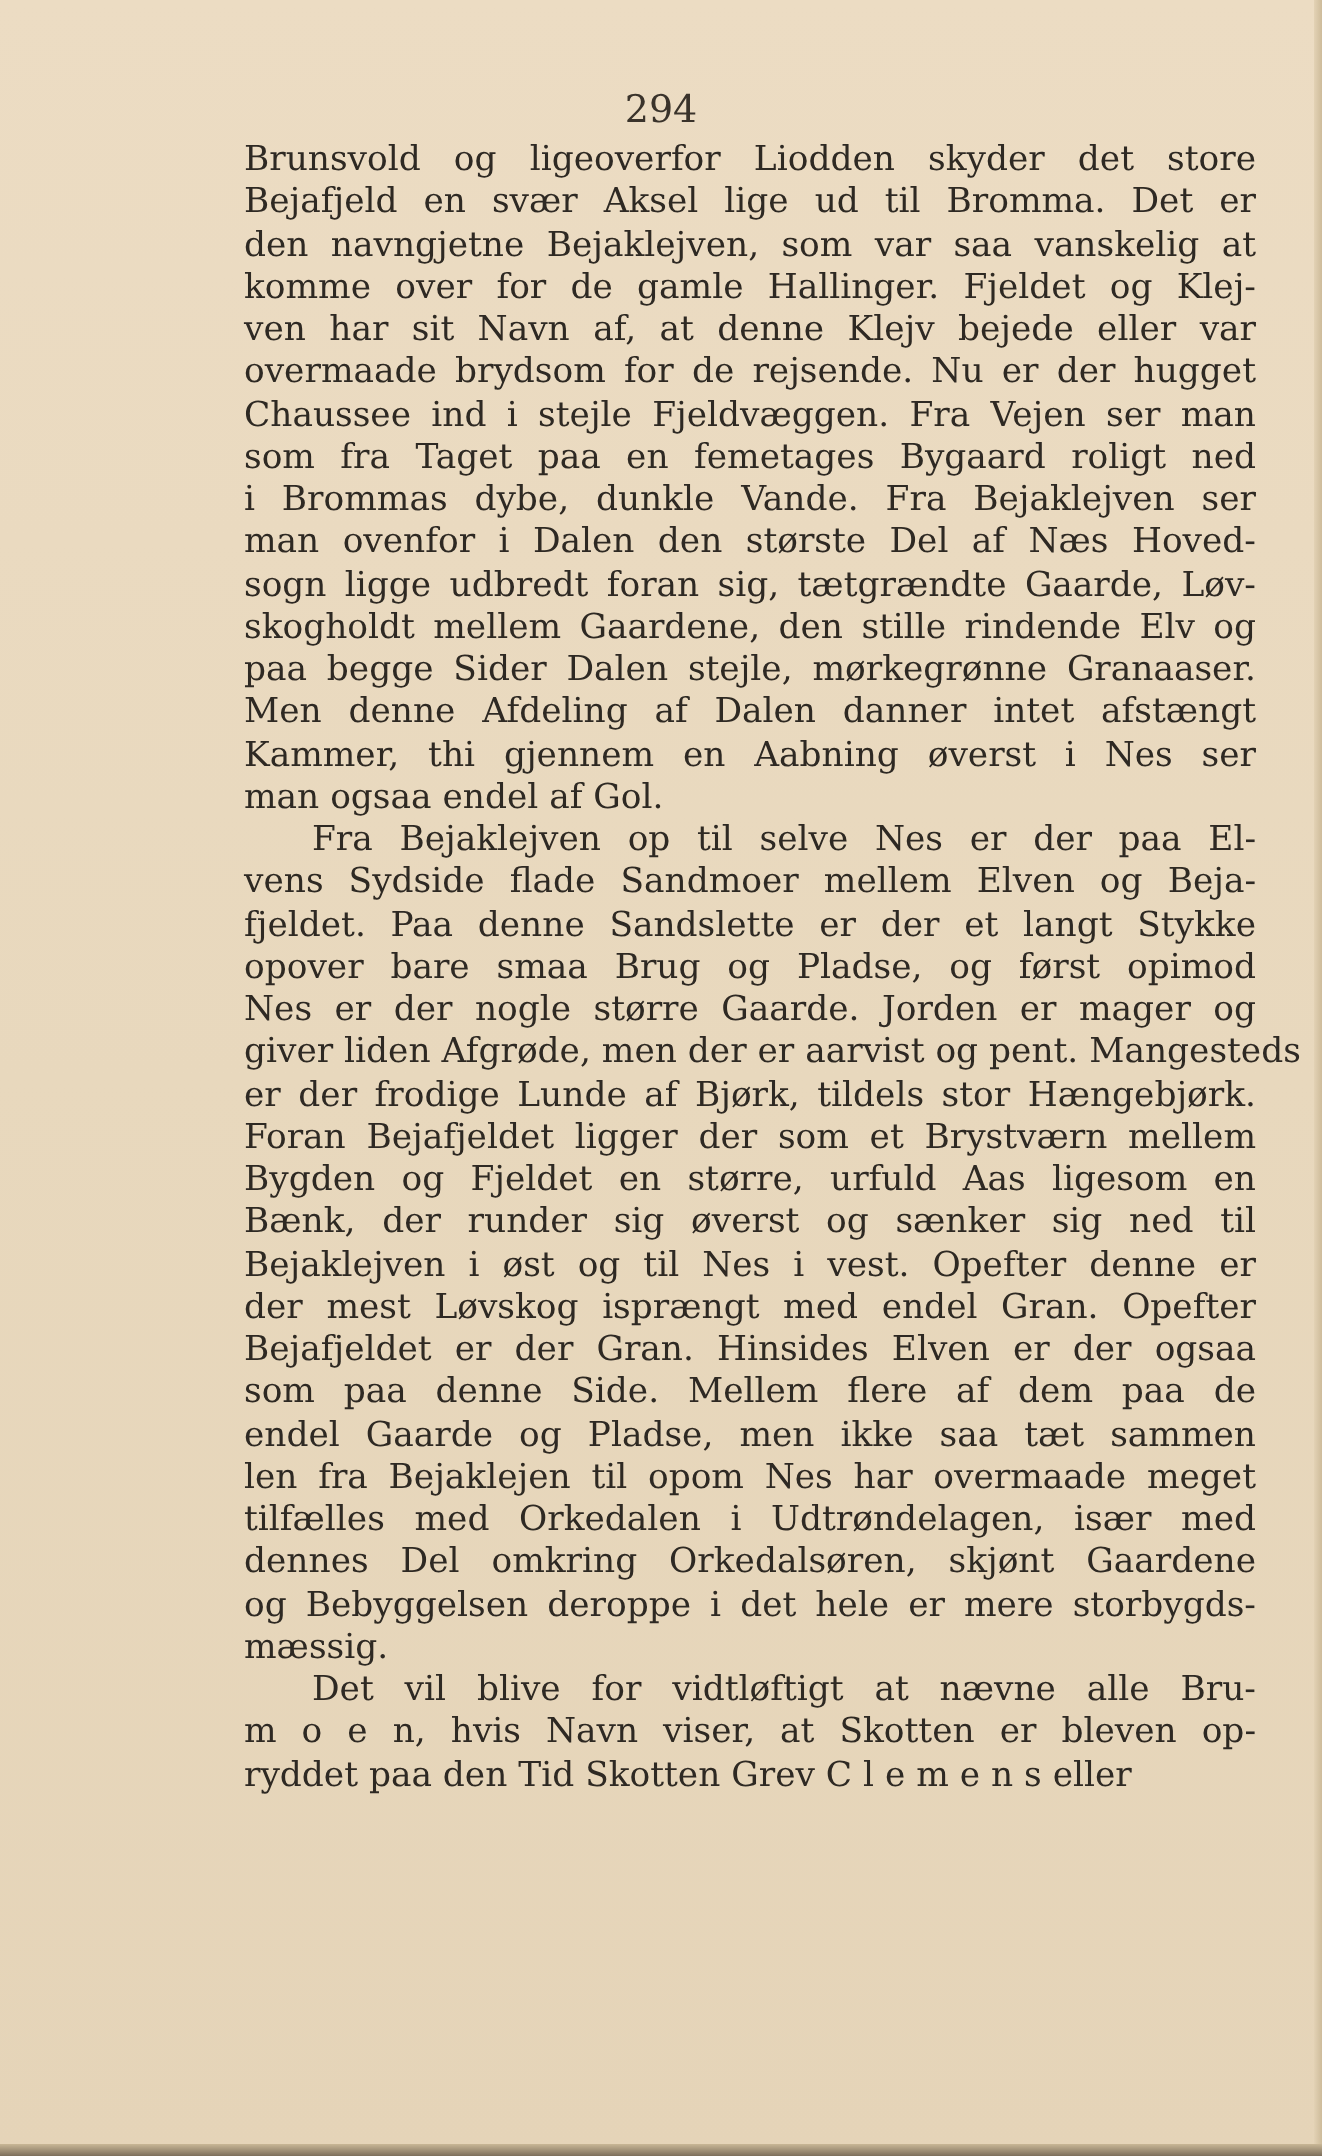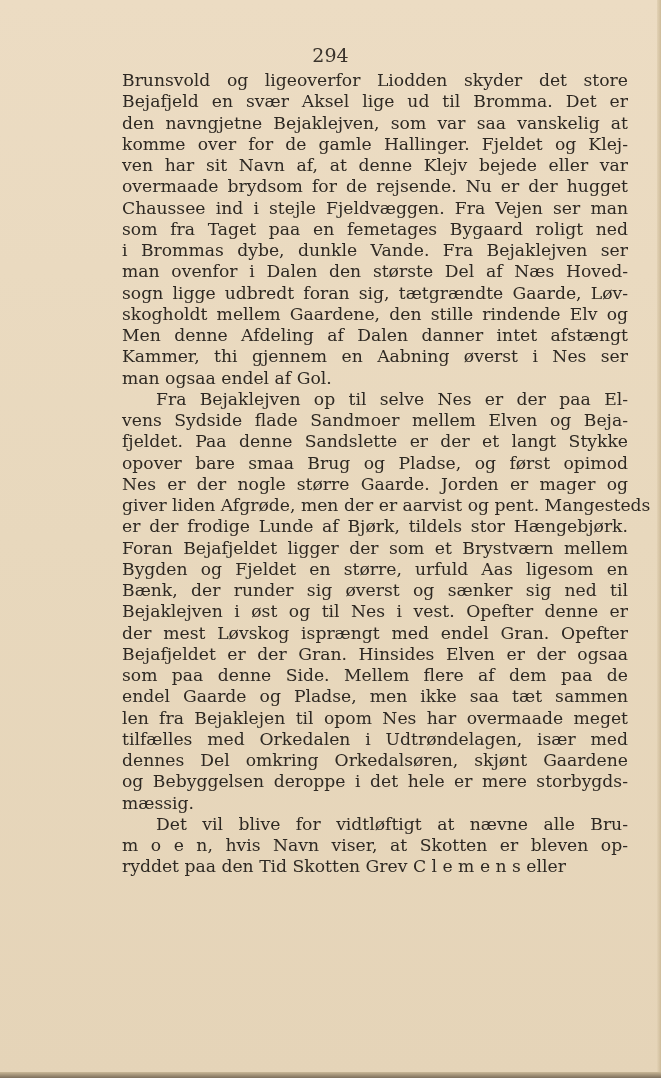--- a/index.html
+++ b/index.html
@@ -49,20 +49,21 @@
       <span class="line">den navngjetne Bejaklejven, som var saa vanskelig at</span>
       <span class="line">komme over for de gamle Hallinger. Fjeldet og Klej-</span>
       <span class="line">ven har sit Navn af, at denne Klejv bejede eller var</span>
       <span class="line">overmaade brydsom for de rejsende. Nu er der hugget</span>
       <span class="line">Chaussee ind i stejle Fjeldvæggen. Fra Vejen ser man</span>
       <span class="line">som fra Taget paa en femetages Bygaard roligt ned</span>
       <span class="line">i Brommas dybe, dunkle Vande. Fra Bejaklejven ser</span>
       <span class="line">man ovenfor i Dalen den største Del af Næs Hoved-</span>
       <span class="line">sogn ligge udbredt foran sig, tætgrændte Gaarde, Løv-</span>
       <span class="line">skogholdt mellem Gaardene, den stille rindende Elv og</span>
+      <span class="line">paa begge Sider Dalen stejle, mørkegrønne Granaaser.</span>
       <span class="line">Men denne Afdeling af Dalen danner intet afstængt</span>
       <span class="line">Kammer, thi gjennem en Aabning øverst i Nes ser</span>
       <span class="line last">man ogsaa endel af Gol.</span>
       <span class="line indent">Fra Bejaklejven op til selve Nes er der paa El-</span>
       <span class="line">vens Sydside flade Sandmoer mellem Elven og Beja-</span>
       <span class="line">fjeldet. Paa denne Sandslette er der et langt Stykke</span>
       <span class="line">opover bare smaa Brug og Pladse, og først opimod</span>
       <span class="line">Nes er der nogle større Gaarde. Jorden er mager og</span>
       <span class="line">giver liden Afgrøde, men der er aarvist og pent. Mangesteds</span>
       <span class="line">er der frodige Lunde af Bjørk, tildels stor Hængebjørk.</span>

